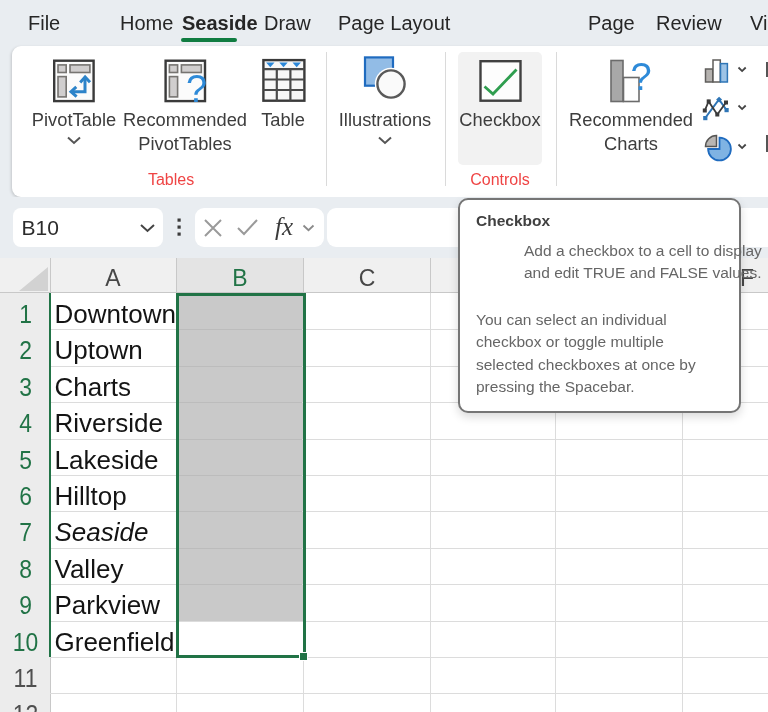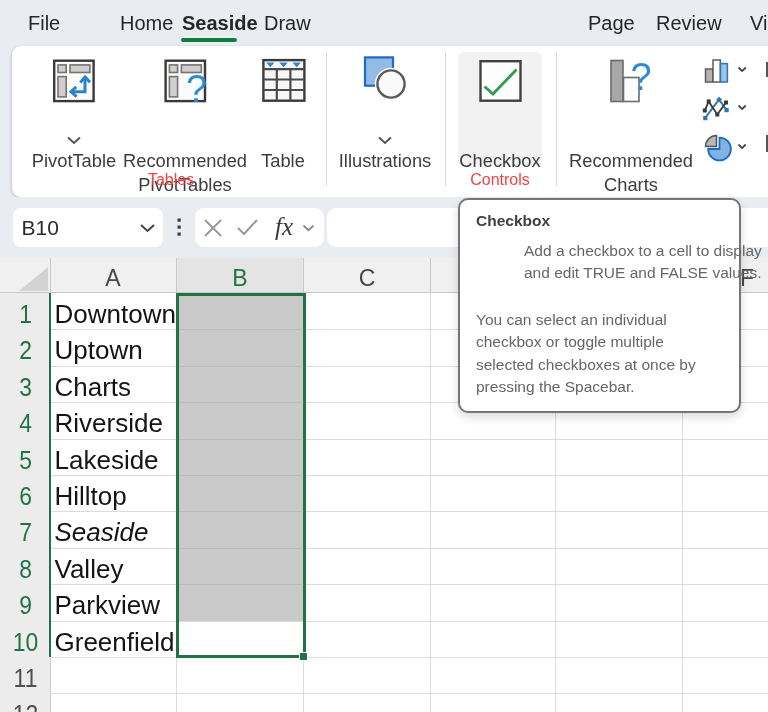--- a/index.html
+++ b/index.html
@@ -1,35 +1,36 @@
 <!DOCTYPE html>
 <html><head>
 <meta charset="utf-8">
 <style>
   html,body{margin:0;padding:0;}
   body{width:768px;height:712px;overflow:hidden;font-family:"Liberation Sans",sans-serif;background:#fff;position:relative;}
   .abs{position:absolute;}
-  .lbl{position:absolute;color:#3d3d3d;font-size:18.3px;line-height:23.5px;text-align:center;white-space:nowrap;transform:translateX(-50%);margin-top:41px;}
+  .lbl{position:absolute;color:#3d3d3d;font-size:18.3px;line-height:23.5px;text-align:center;white-space:nowrap;transform:translateX(-50%);}
   .glabel{position:absolute;color:#ef4444;font-size:16px;line-height:16px;text-align:center;white-space:nowrap;transform:translateX(-50%);}
   .sep{position:absolute;width:1px;background:#dadada;top:52px;height:134px;}
   .hletter{position:absolute;top:262.5px;height:30px;line-height:30px;font-size:23px;color:#474747;text-align:center;transform:translateX(-50%);}
   .rownum{position:absolute;width:51px;text-align:center;font-size:26px;color:#217346;transform:scaleX(0.88);}
   .celltxt{position:absolute;left:54.5px;font-size:26px;color:#141414;white-space:nowrap;}
   .vgrid{position:absolute;width:1px;background:#dcdcdc;}
   .hgrid{position:absolute;height:1px;background:#dcdcdc;left:50px;right:0;}
 </style>
 </head>
 <body>
 
 <div class="abs" style="left:0;top:0;width:768px;height:45px;background:#e9edf1;"></div>
 <div class="abs" style="top:9px;left:0;width:768px;height:28px;line-height:28px;font-size:20px;color:#262626;">
   <span class="abs" style="left:28px;">File</span>
   <span class="abs" style="left:102px;margin-left:18px;">Home</span>
   <span class="abs" style="left:182px;font-weight:bold;">Seaside</span>
   <span class="abs" style="left:264px;text-align:right;">Draw</span>
+  <span class="abs" style="left:338px;">Page Layout</span>
   <span class="abs" style="left:588px;">Page</span>
   <span class="abs" style="left:656px;">Review</span>
   <span class="abs" style="left:750px;">View</span>
 </div>
 <div class="abs" style="left:181px;top:38px;width:56px;height:3.5px;border-radius:2px;background:#107c41;"></div>
 
 <div class="abs" style="left:0;top:45px;width:768px;height:152px;background:#e9edf1;"></div>
 <div class="abs" style="left:12px;top:45.5px;width:760px;height:151px;background:#fff;border-radius:9px 0 0 9px;box-shadow:-1px 1px 3px rgba(0,0,0,0.16);"></div>
 <div class="sep" style="left:326px;"></div>
 <div class="sep" style="left:445px;"></div>

